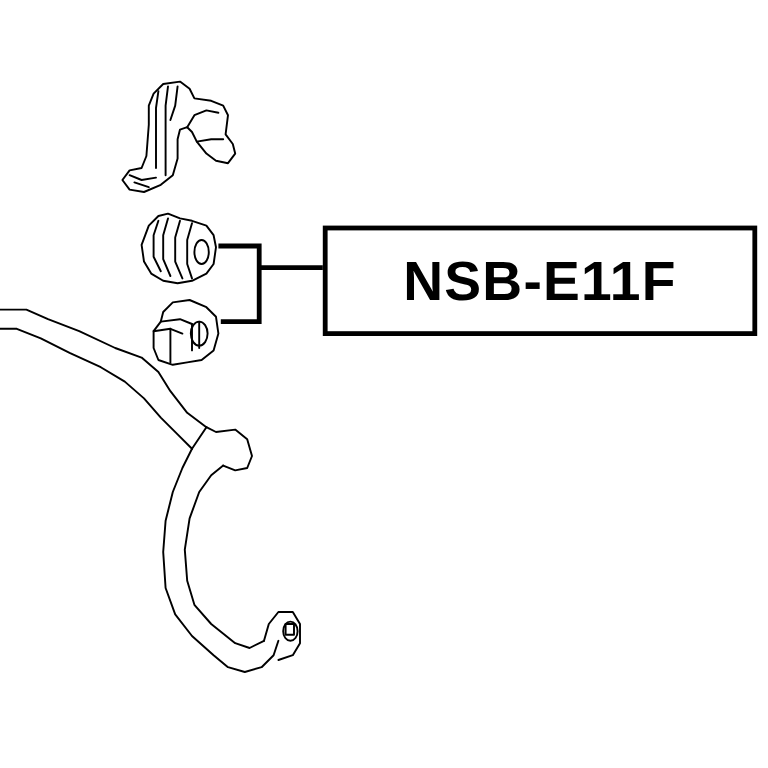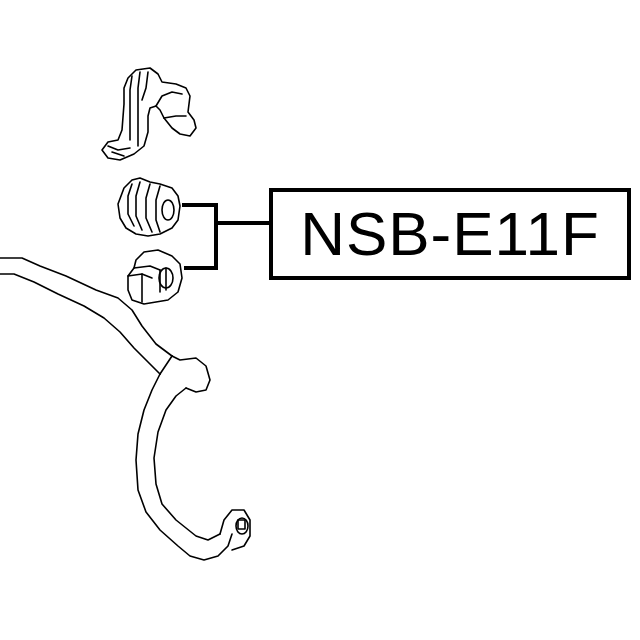--- a/index.html
+++ b/index.html
@@ -8,22 +8,22 @@
     .label-box {
       position: absolute;
       left: 269px; top: 188px;
       width: 354px; height: 84px;
       border: 4px solid #000;
       background: #fff;
       display: flex; align-items: center; justify-content: center;
     }
     .label-text {
       font-family: "Liberation Sans", sans-serif;
-      font-weight: normal;
-      font-size: 62px;
+      font-weight: bold;
+      font-size: 46px;
       color: #000;
       letter-spacing: 1px;
       line-height: 1;
     }
   </style>
 </head>
 <body>
 
 <svg class="canvas" viewBox="0 0 640 640" xmlns="http://www.w3.org/2000/svg" fill="none" stroke="#000" stroke-width="1.6" stroke-linejoin="round" stroke-linecap="round">
 

